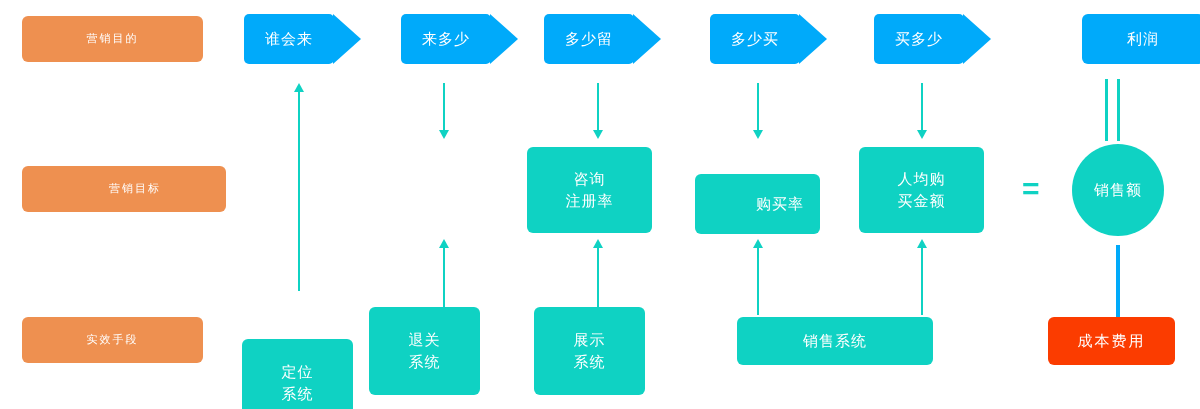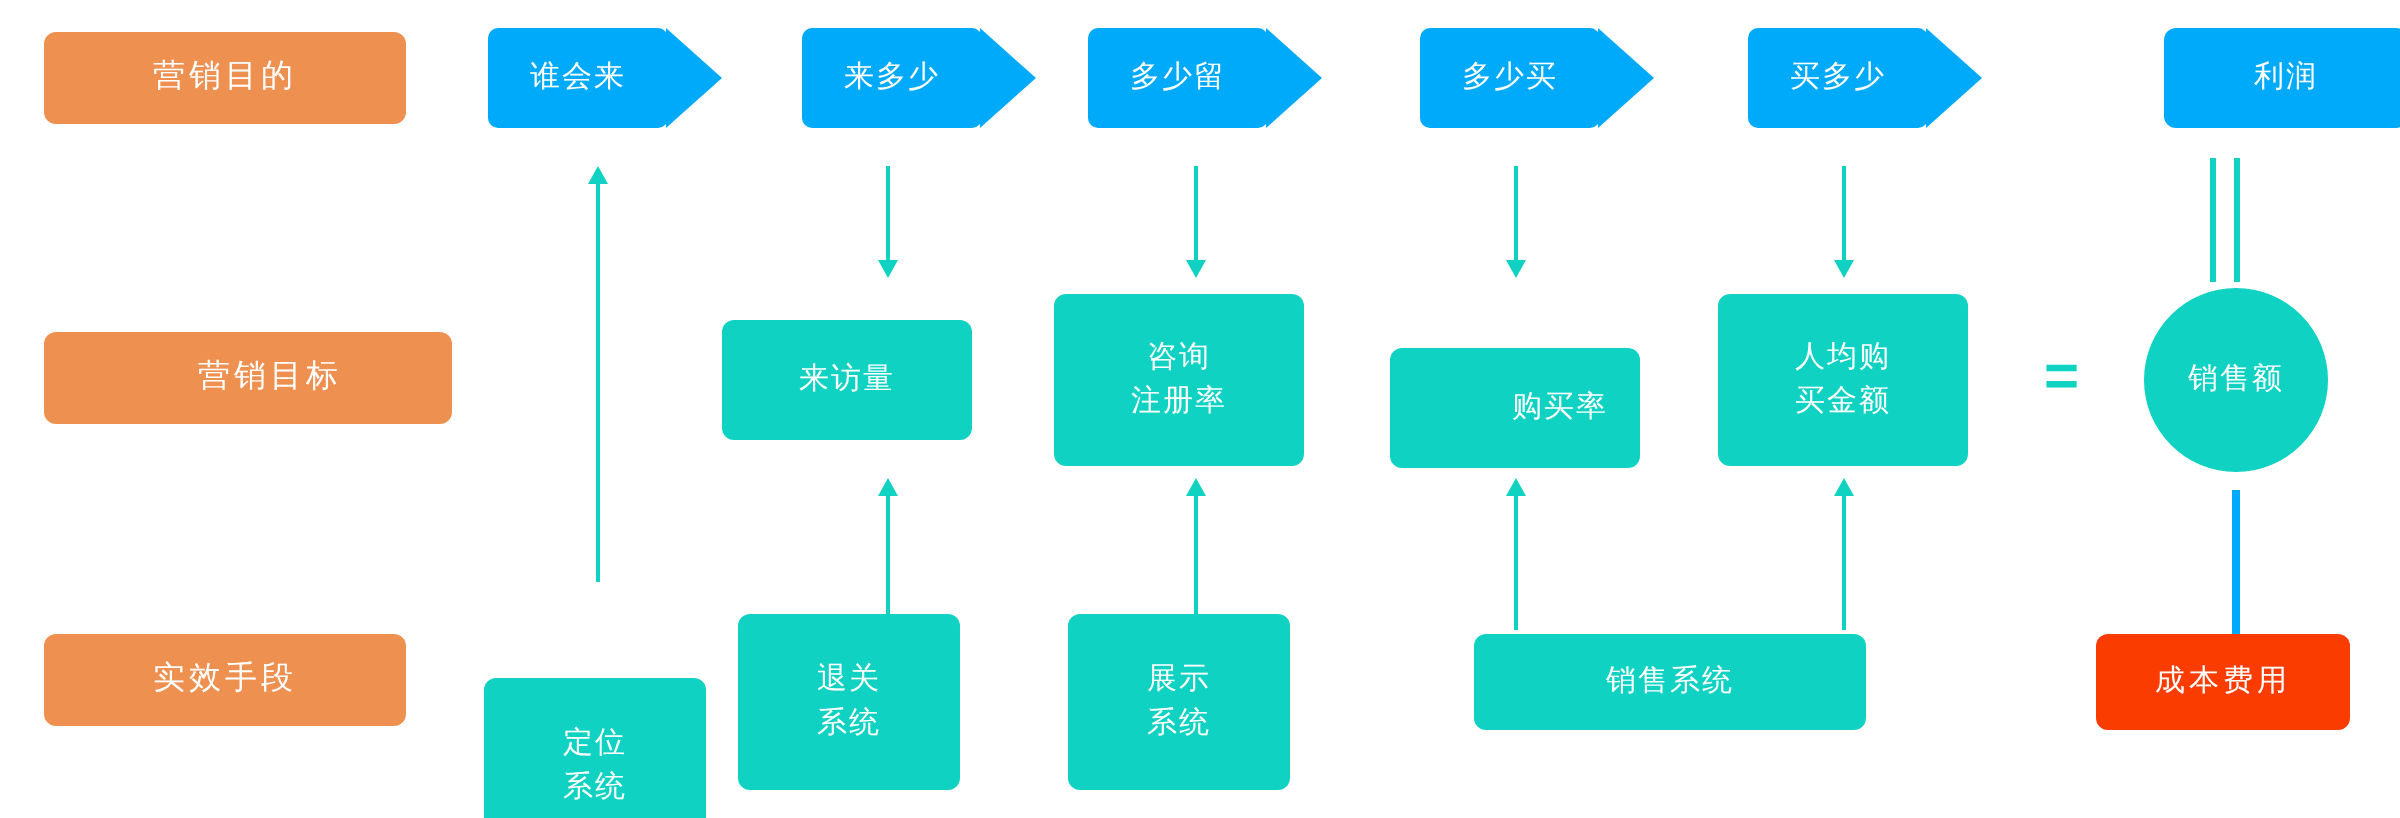--- a/index.html
+++ b/index.html
@@ -23,21 +23,21 @@
     font-size:15px;
     line-height:1.45;
     letter-spacing:1px;
     text-align:center;
     white-space:pre-line;
   }
 
   .rowlabel{
     background:#ee9050;
     border-radius:6px;
-    font-size:16px;
+    font-size:11px;
     letter-spacing:2px;
   }
 
   
   .chev{
     background:#00aafa;
     border-radius:5px;
   }
   .chev .chev-tip{
     position:absolute;
@@ -182,23 +182,20 @@
   <div class="conn down" style="left:911px;top:83px;width:22px;height:56px;">
     <div class="shaft" style="top:0;bottom:7px;"></div>
     <div class="head"></div>
   </div>
 
   <div style="position:absolute;left:1098px;top:79px;width:32px;height:62px;">
     <div class="eqbar" style="left:7px;top:0;height:62px;"></div>
     <div class="eqbar" style="left:19px;top:0;height:62px;"></div>
   </div>
 
-  <div class="node teal" style="left:361px;top:160px;width:125px;height:60px;">
-    <span>来访量</span>
-  </div>
 
   <div class="node teal" style="left:527px;top:147px;width:125px;height:86px;">
     <span>咨询
 注册率</span>
   </div>
 
   <div class="node teal" style="left:695px;top:174px;width:125px;height:60px;padding-left:45px;">
     <span>购买率</span>
   </div>
 

